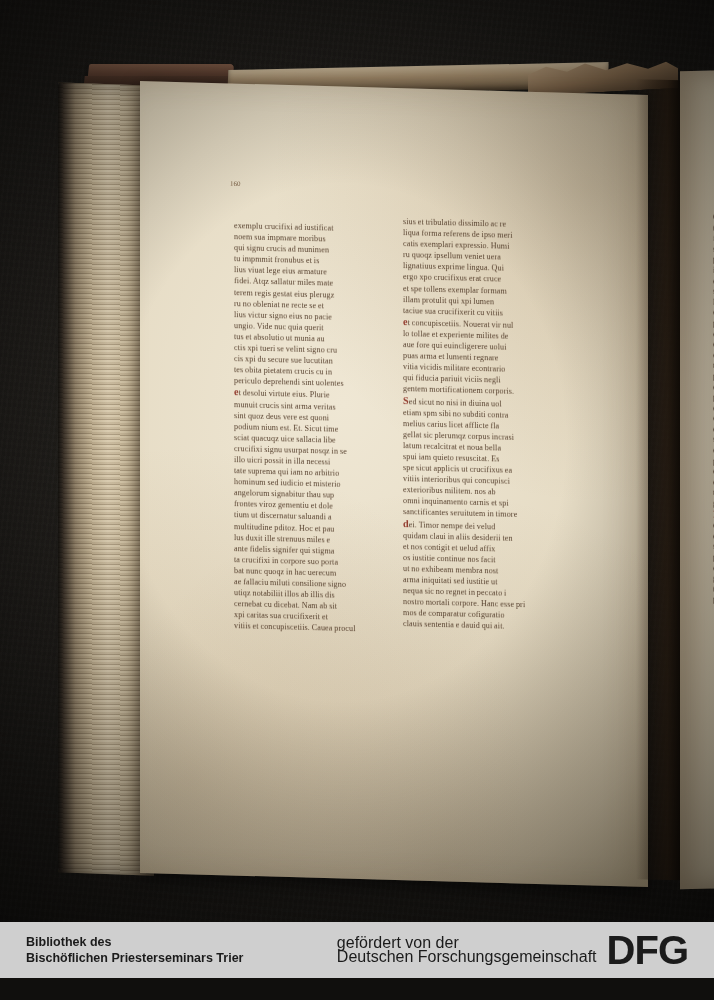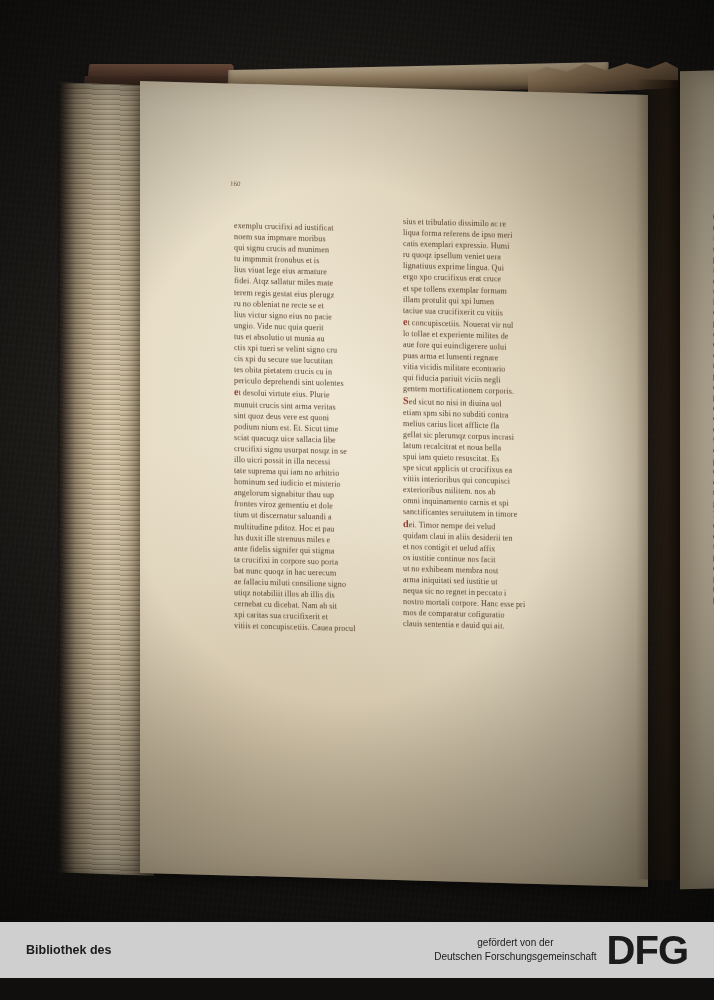--- a/index.html
+++ b/index.html
@@ -165,21 +165,21 @@
     position:absolute; left:0; top:922px; width:714px; height:56px;
     background:#cfcfcf;
     display:flex; align-items:center; justify-content:space-between;
     padding: 0 26px;
   }
   #footer .lib {
     font-size: 12.5px; color:#1b1b1b; line-height:16px; font-weight:bold;
   }
   #footer .right { display:flex; align-items:center; gap:10px; }
   #footer .funder {
-    text-align:center; font-size: 10px; color:#1b1b1b; line-height:14px;margin-left:20px;
+    text-align:left; font-size: 16px; color:#1b1b1b; line-height:14px;margin-left:20px;
   }
   #footer .dfg {
     font-size: 40px; font-weight:bold; letter-spacing:-1px;
     color:#1b1b1b; font-family:"Liberation Sans", sans-serif;
   }
 </style>
 </head>
 <body>
 
 <div id="photo">
@@ -327,20 +327,21 @@
         <span class="ln">plus c</span>
       </div>
   </div>
 
   <div class="vignette"></div>
 </div>
 
 <div id="footer">
   <div class="lib">
     <div>Bibliothek des</div>
+    <div>Bischöflichen Priesterseminars Trier</div>
   </div>
   <div class="right">
     <div class="funder">
       <div>gefördert von der</div>
       <div>Deutschen Forschungsgemeinschaft</div>
     </div>
     <div class="dfg">DFG</div>
   </div>
 </div>
 

